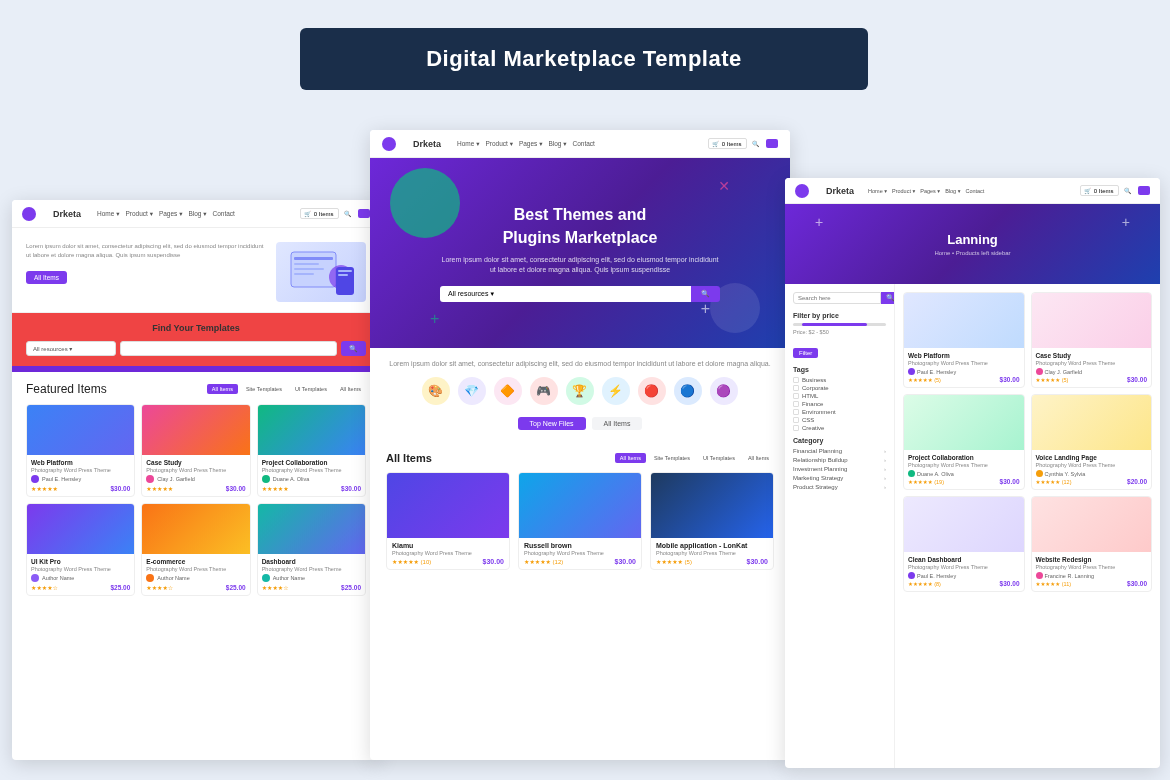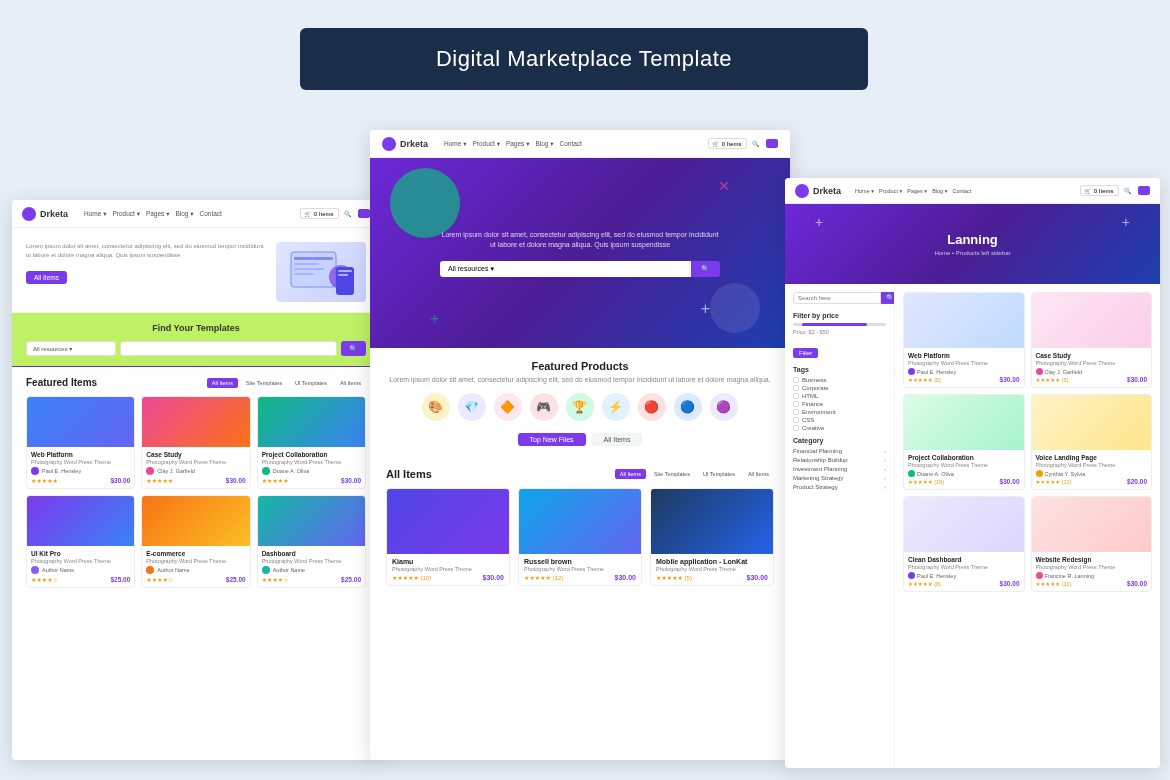--- a/index.html
+++ b/index.html
@@ -20,21 +20,21 @@
       width: 568px;
       background: #1a2e4a;
       border-radius: 6px;
       padding: 18px 20px;
       text-align: center;
       z-index: 10;
     }
     .title-banner h1 {
       color: #fff;
       font-size: 22px;
-      font-weight: normal;
+      font-weight: bold;
       letter-spacing: 0.5px;
     }
 
     
     .screenshot {
       position: absolute;
       background: #fff;
       border-radius: 4px;
       overflow: hidden;
       box-shadow: 0 4px 20px rgba(0,0,0,0.15);
@@ -70,21 +70,21 @@
       height: 28px;
       display: flex;
       align-items: center;
       padding: 0 10px;
       border-bottom: 1px solid #eee;
       gap: 8px;
     }
     .nav-logo {
       display: flex;
       align-items: center;
-      gap: 4px;
+      gap: 17px;
       font-size: 9px;
       font-weight: bold;
       color: #333;
     }
     .nav-logo .logo-icon {
       width: 14px;
       height: 14px;
       background: #7c3aed;
       border-radius: 50%;
       display: flex;
@@ -161,23 +161,23 @@
       align-items: center;
       justify-content: center;
       overflow: hidden;
     }
     .hero-image svg {
       width: 70px;
       height: 50px;
     }
 
     .search-section {
-      background: #bef264;
+      background: #ef4444;
       padding: 10px 14px;
-      border-bottom: 1px solid #6d28d9;
+      border-bottom: 6px solid #6d28d9;
     }
     .search-section h3 {
       font-size: 9px;
       color: #333;
       text-align: center;
       margin-bottom: 8px;
     }
     .search-bar {
       display: flex;
       gap: 4px;
@@ -210,23 +210,23 @@
 
     .featured-section {
       padding: 10px 14px;
     }
     .featured-header {
       display: flex;
       align-items: center;
       margin-bottom: 8px;
     }
     .featured-header h3 {
-      font-size: 10px;
+      font-size: 12px;
       color: #222;
-      font-weight: bold;
+      font-weight: normal;
     }
     .featured-tabs {
       margin-left: auto;
       display: flex;
       gap: 3px;
     }
     .feat-tab {
       font-size: 5.5px;
       padding: 2px 5px;
       border-radius: 2px;
@@ -903,30 +903,30 @@
     </div>
   </div>
 
   <div class="c-hero">
     <div class="c-blob1"></div>
     <div class="c-blob2"></div>
 
     <span class="deco-x" style="top:20px;right:60px;">✕</span>
     <span class="deco-plus" style="bottom:20px;left:60px;color:#10b981;">+</span>
     <span class="deco-plus" style="bottom:30px;right:80px;color:#fff;">+</span>
+    <h2>Best Themes and<br><strong>Plugins Marketplace</strong></h2>
     <p>Lorem ipsum dolor sit amet, consectetur adipiscing elit, sed do eiusmod tempor incididunt ut labore et dolore magna aliqua. Quis ipsum suspendisse</p>
     <div class="c-hero-search">
       <div class="c-sel">All resources ▾</div>
       <input class="c-inp" type="text" style="">
       <button class="c-btn">🔍</button>
     </div>
   </div>
 
   <div class="c-featured">
-    <h3>Featured Products</h3>
     <p>Lorem ipsum dolor sit amet, consectetur adipiscing elit, sed do eiusmod tempor incididunt ut labore et dolore magna aliqua.</p>
     <div class="c-icons-row">
       <div class="c-icon-circle" style="background:#fef3c7;">🎨</div>
       <div class="c-icon-circle" style="background:#ede9fe;">💎</div>
       <div class="c-icon-circle" style="background:#fce7f3;">🔶</div>
       <div class="c-icon-circle" style="background:#fee2e2;">🎮</div>
       <div class="c-icon-circle" style="background:#d1fae5;">🏆</div>
       <div class="c-icon-circle" style="background:#e0f2fe;">⚡</div>
       <div class="c-icon-circle" style="background:#fee2e2;">🔴</div>
       <div class="c-icon-circle" style="background:#dbeafe;">🔵</div>

